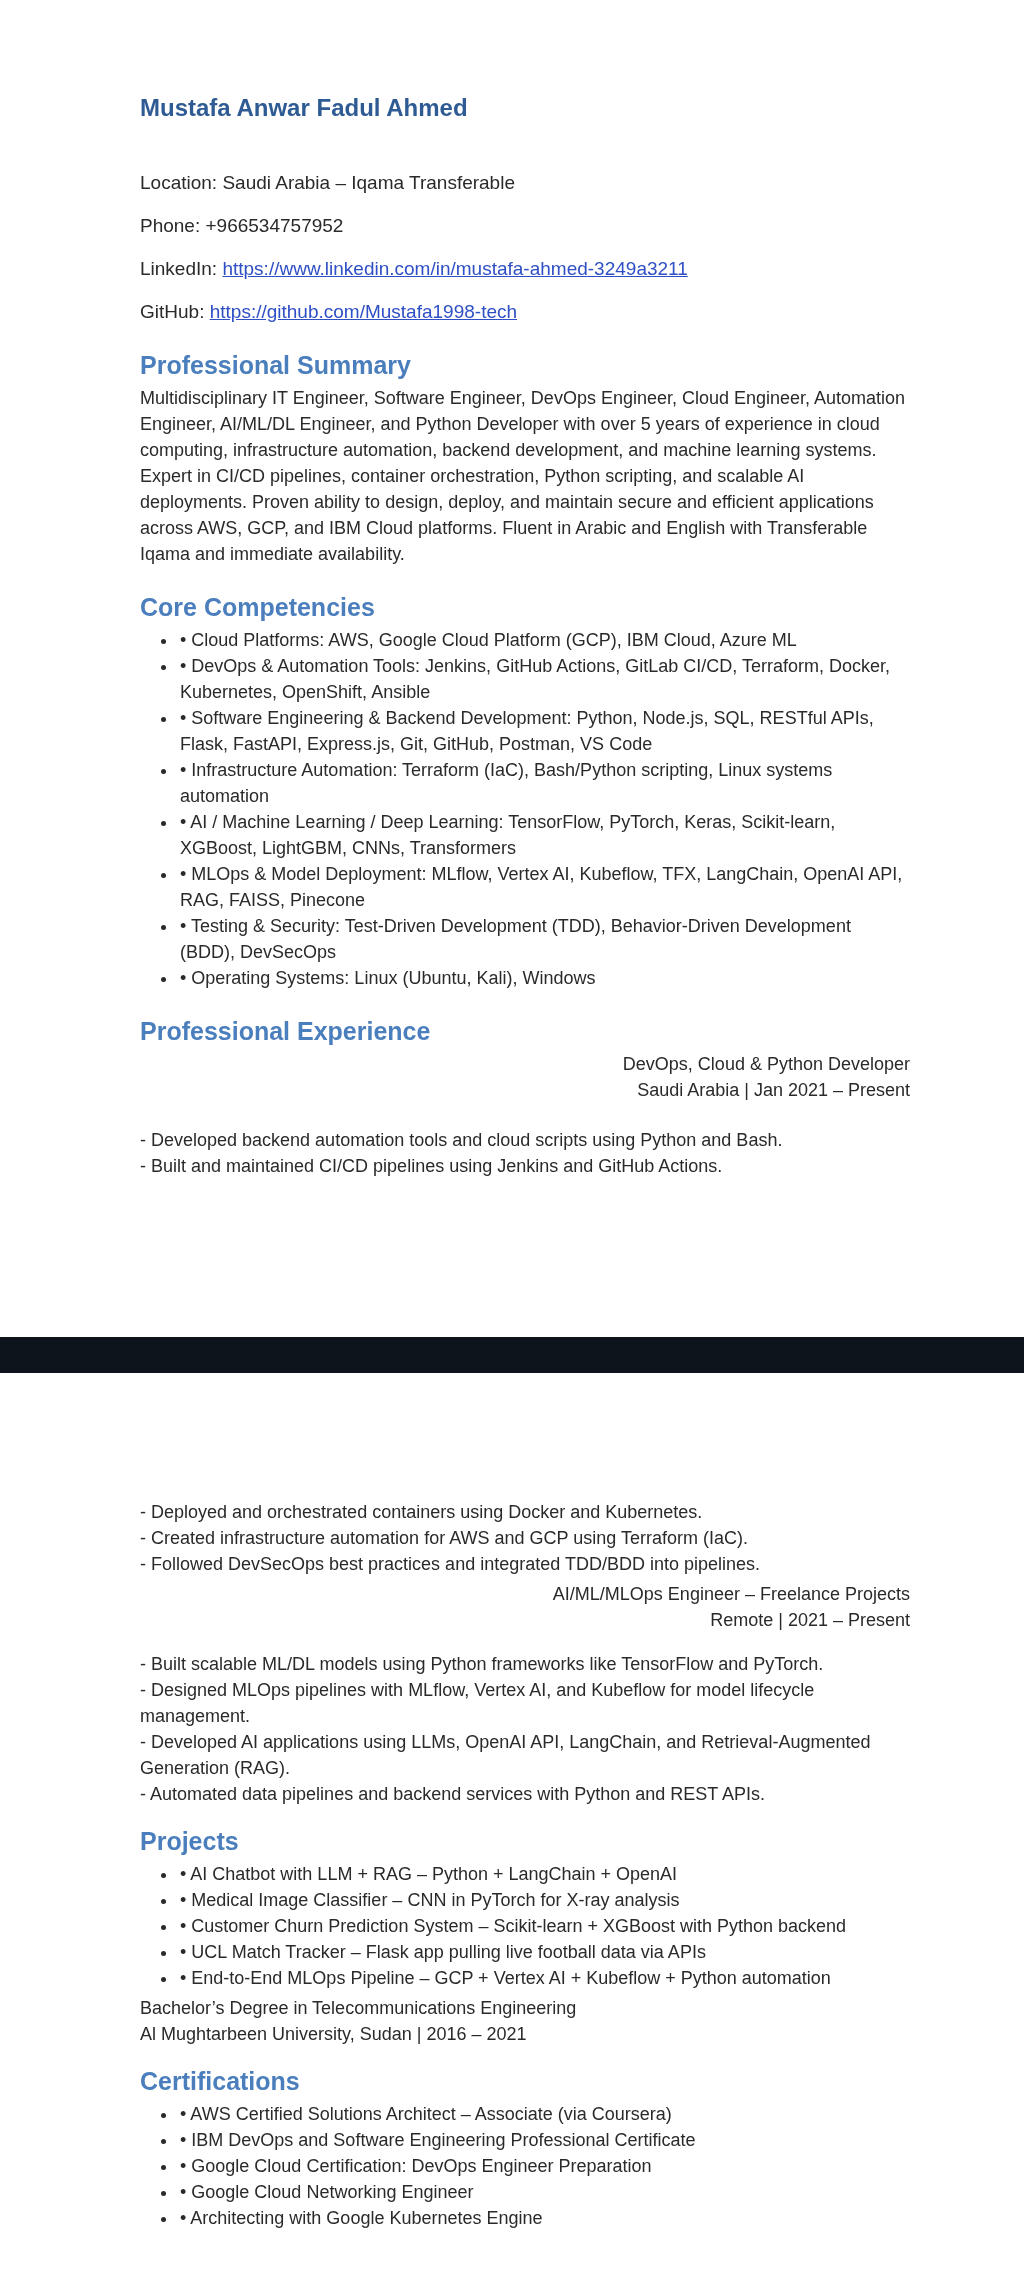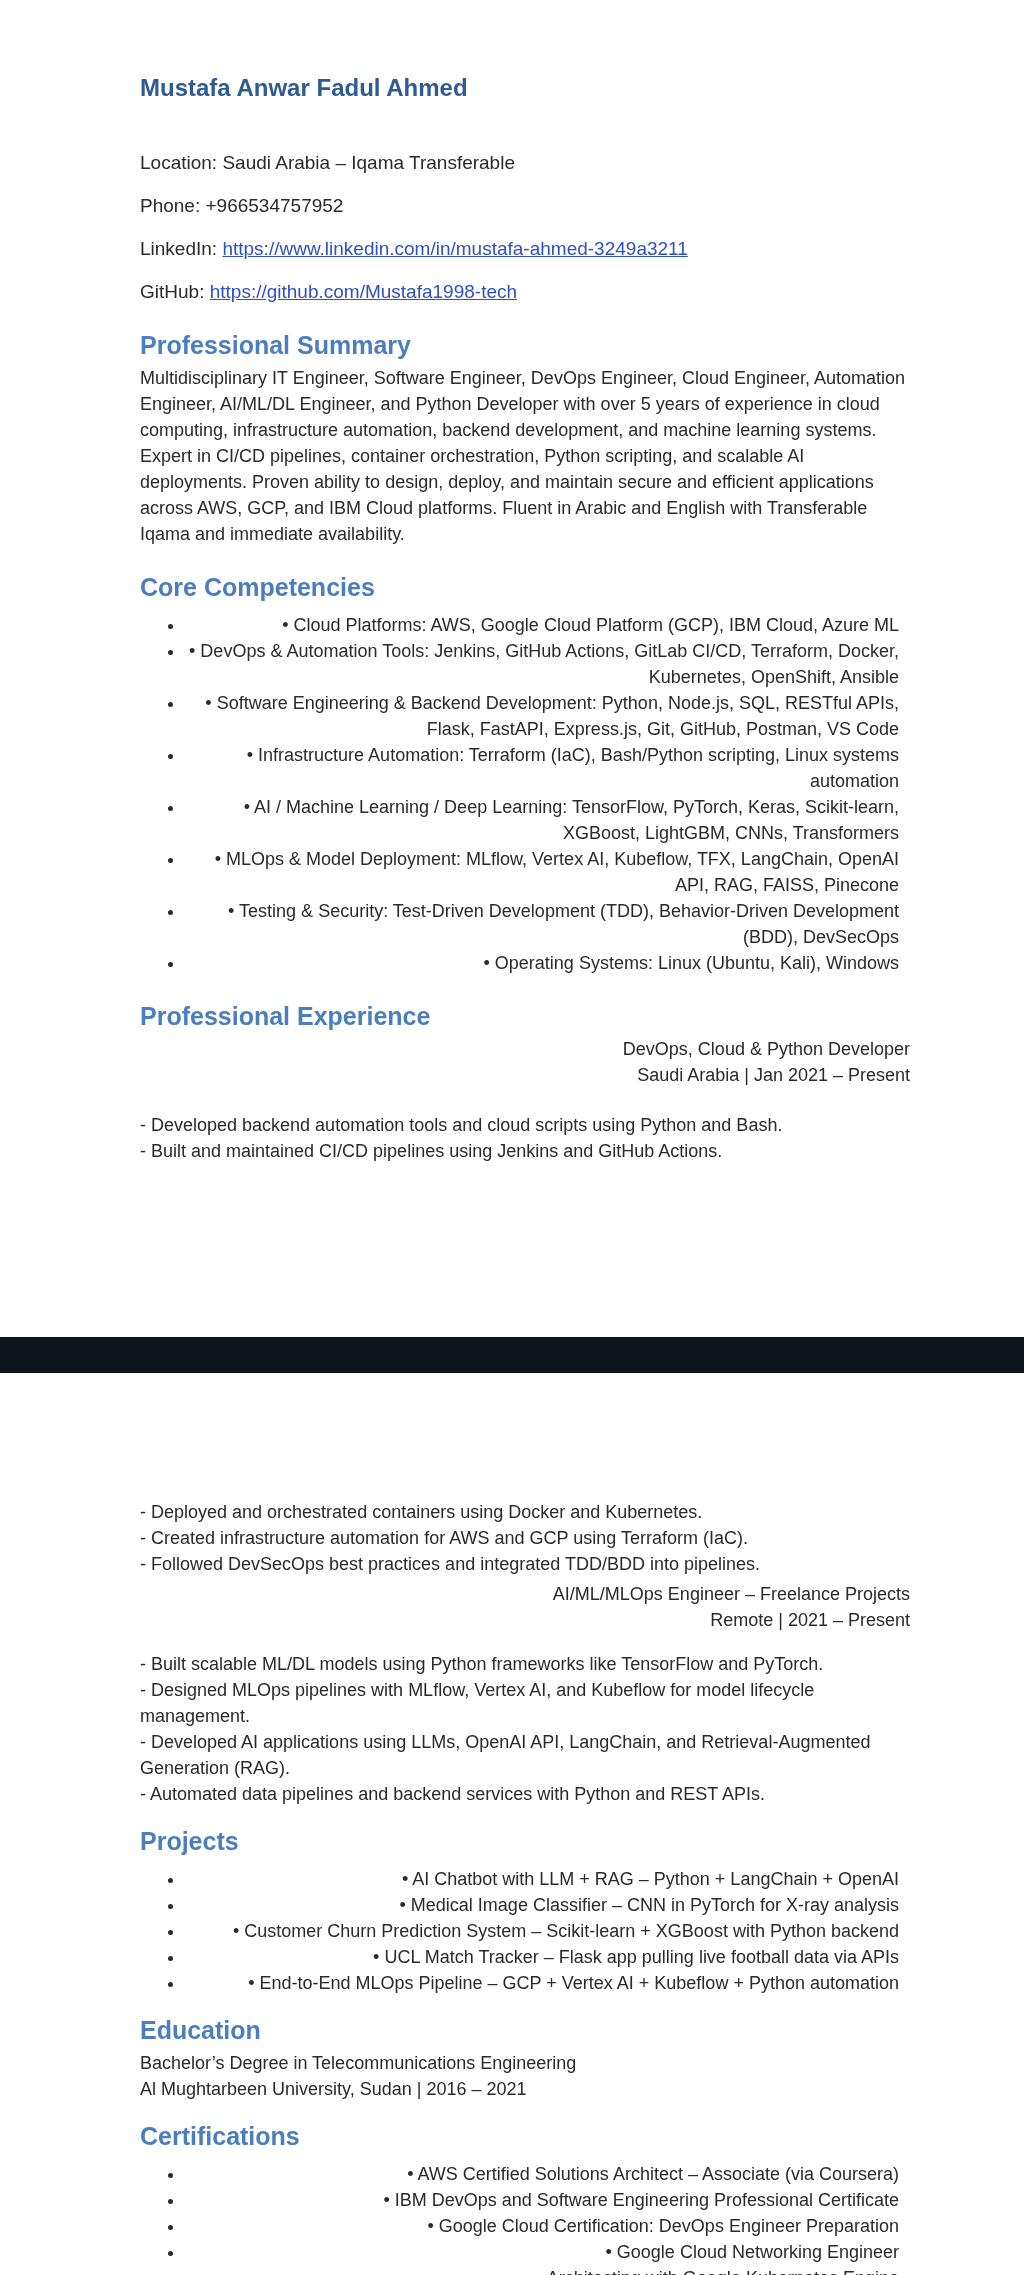--- a/index.html
+++ b/index.html
@@ -4,21 +4,21 @@
 <style>
   html, body { margin:0; padding:0; }
   body {
     width:1024px; height:2275px; overflow:hidden;
     background:#ffffff;
     font-family:"Liberation Sans", sans-serif;
     color:#2a2a2a;
     font-size:18px;
   }
   .page { box-sizing:border-box; padding-left:140px; padding-right:114px; background:#ffffff; }
-  .page1 { height:1337px; padding-top:72px; }
+  .page1 { height:1337px; padding-top:92px; }
   .page-gap { height:36px; background:#0e141b; }
   .page2 { height:670px; padding-top:126px; }
 
   h1.name {
     font-size:24px; line-height:32px; font-weight:bold;
     color:#2f5b94; margin:0 0 46px 0;
   }
   .contact-line { margin:0 0 17px 0; line-height:26px; font-size:19px; }
   .contact-line .label { color:#2a2a2a; }
   a.doc-link, .doc-link {
@@ -34,23 +34,22 @@
 
   .body-par { line-height:26px; margin:0; }
   .job-block { margin:0; }
   .job-title, .job-meta { line-height:26px;text-align:right; }
   .highlights { margin-top:24px; }
   .page2 .highlights-cont { margin-top:0; }
   .highlights-j2 { margin-top:18px; }
   .hl-line { line-height:26px; }
 
   ul.dot-list {
-    margin:11px; padding:0 0 0 34px;
+    margin:4px; padding:0 0 0 34px;
     list-style:disc;
-    text-align:right;
   }
   ul.dot-list li { line-height:26px; padding-left:2px; }
 
   .edu-line { line-height:26px; }
 </style>
 </head>
 <body>
 
 <div class="page page1">
 
@@ -115,21 +114,20 @@
 
   <h2 class="section-heading">Projects</h2>
   <ul class="dot-list">
     <li>• AI Chatbot with LLM + RAG – Python + LangChain + OpenAI</li>
     <li>• Medical Image Classifier – CNN in PyTorch for X-ray analysis</li>
     <li>• Customer Churn Prediction System – Scikit-learn + XGBoost with Python backend</li>
     <li>• UCL Match Tracker – Flask app pulling live football data via APIs</li>
     <li>• End-to-End MLOps Pipeline – GCP + Vertex AI + Kubeflow + Python automation</li>
   </ul>
 
-  <h2 class="section-heading heading-tight">Education</h2>
   <div>
     <div class="edu-line">Bachelor’s Degree in Telecommunications Engineering</div>
     <div class="edu-line">Al Mughtarbeen University, Sudan | 2016 – 2021</div>
   </div>
 
   <h2 class="section-heading heading-tight">Certifications</h2>
   <ul class="dot-list">
     <li>• AWS Certified Solutions Architect – Associate (via Coursera)</li>
     <li>• IBM DevOps and Software Engineering Professional Certificate</li>
     <li>• Google Cloud Certification: DevOps Engineer Preparation</li>

